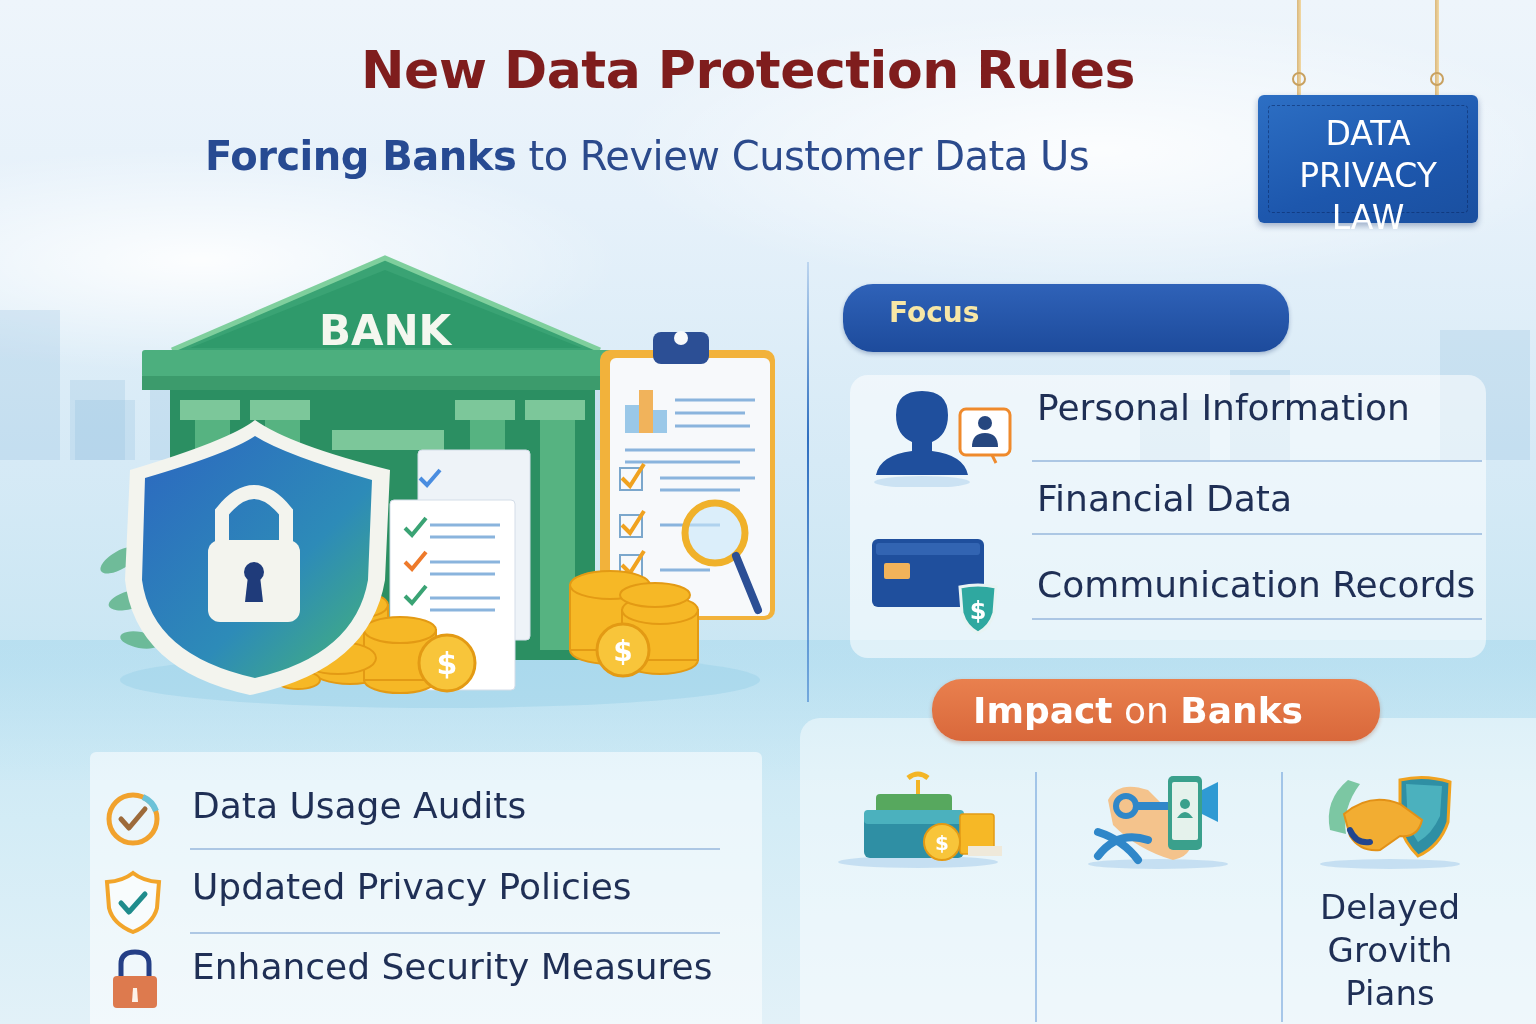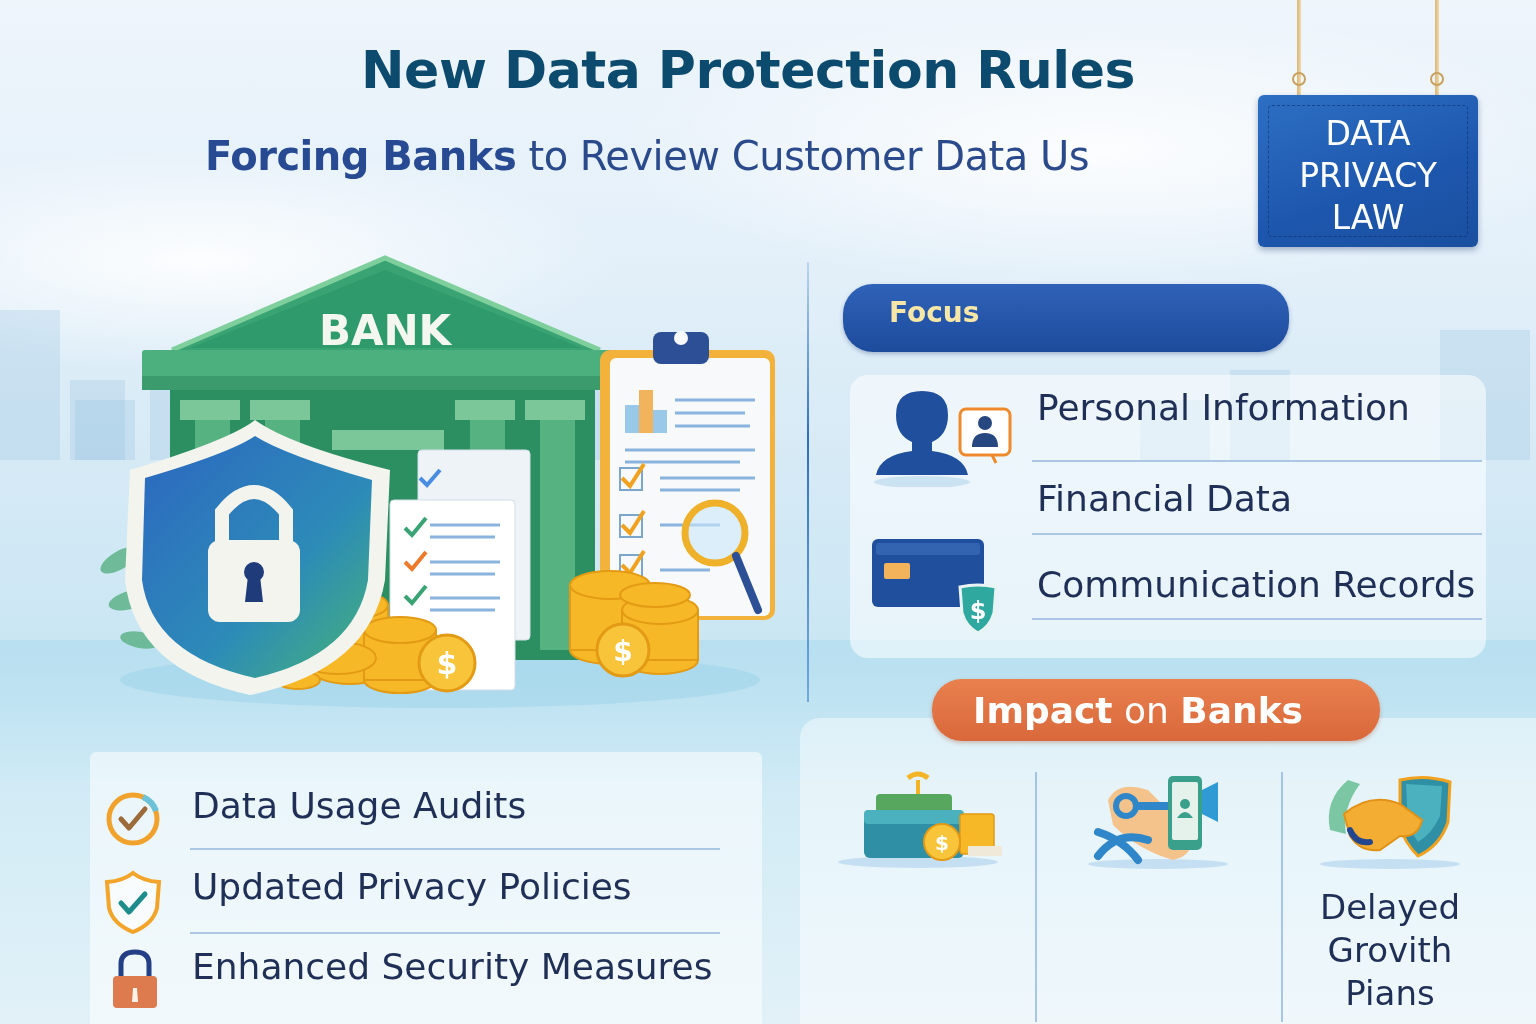--- a/index.html
+++ b/index.html
@@ -14,28 +14,28 @@
       color: #1f2f55;
     }
     
     .skyline { position: absolute; left: 0; top: 200px; width: 1536px; height: 260px; pointer-events: none; }
     .skyline div { position: absolute; bottom: 0; background: rgba(130, 180, 220, 0.22); }
     .water { position: absolute; left: 0; top: 640px; width: 1536px; height: 140px;
       background: linear-gradient(180deg, rgba(150,210,235,0.35), rgba(190,230,245,0.15)); pointer-events: none; }
 
     
     .title { position: absolute; top: 40px; left: 0; width: 1496px; text-align: center; padding-right: 0;
-      font-family: "DejaVu Sans", sans-serif; font-weight: bold; font-size: 52px; color: #0c4a6e; letter-spacing: -0.5px; }
+      font-family: "DejaVu Sans", sans-serif; font-weight: bold; font-size: 52px; color: #7f1d1d; letter-spacing: -0.5px; }
     .subtitle { position: absolute; top: 133px; left: 205px; font-size: 40px; color: #2b4a8c; letter-spacing: -0.5px; white-space: nowrap; }
     .subtitle b { font-weight: bold; color: #274a92; }
 
     
     .rope { position: absolute; width: 4px; top: 0; height: 100px; background: linear-gradient(90deg, #d9b77d, #f2d9a4); }
     .ring { position: absolute; width: 14px; height: 14px; border: 2px solid #c8a160; border-radius: 50%; }
-    .sign { position: absolute; left: 1258px; top: 95px; width: 220px; height: 152px;
+    .sign { position: absolute; left: 1258px; top: 95px; width: 220px; height: 128px;
       background: linear-gradient(160deg, #2d6fc4, #1d57ad 60%, #1a4f9f); border-radius: 6px;
       box-shadow: 0 3px 6px rgba(20,50,110,0.35); }
     .sign-inner { position: absolute; left: 10px; top: 10px; right: 10px; bottom: 10px; border: 1.5px dashed rgba(10,40,100,0.55); border-radius: 4px; }
     .sign-text { position: absolute; left: 0; top: 18px; width: 220px; text-align: center; color: #fff;
       font-size: 33px; line-height: 42px; letter-spacing: 0px; }
 
     
     .vdivider { position: absolute; left: 807px; top: 262px; width: 2px; height: 440px; background: linear-gradient(180deg, rgba(40,110,200,0.2), #2f6fc0 40%, rgba(40,110,200,0.5)); }
 
     

